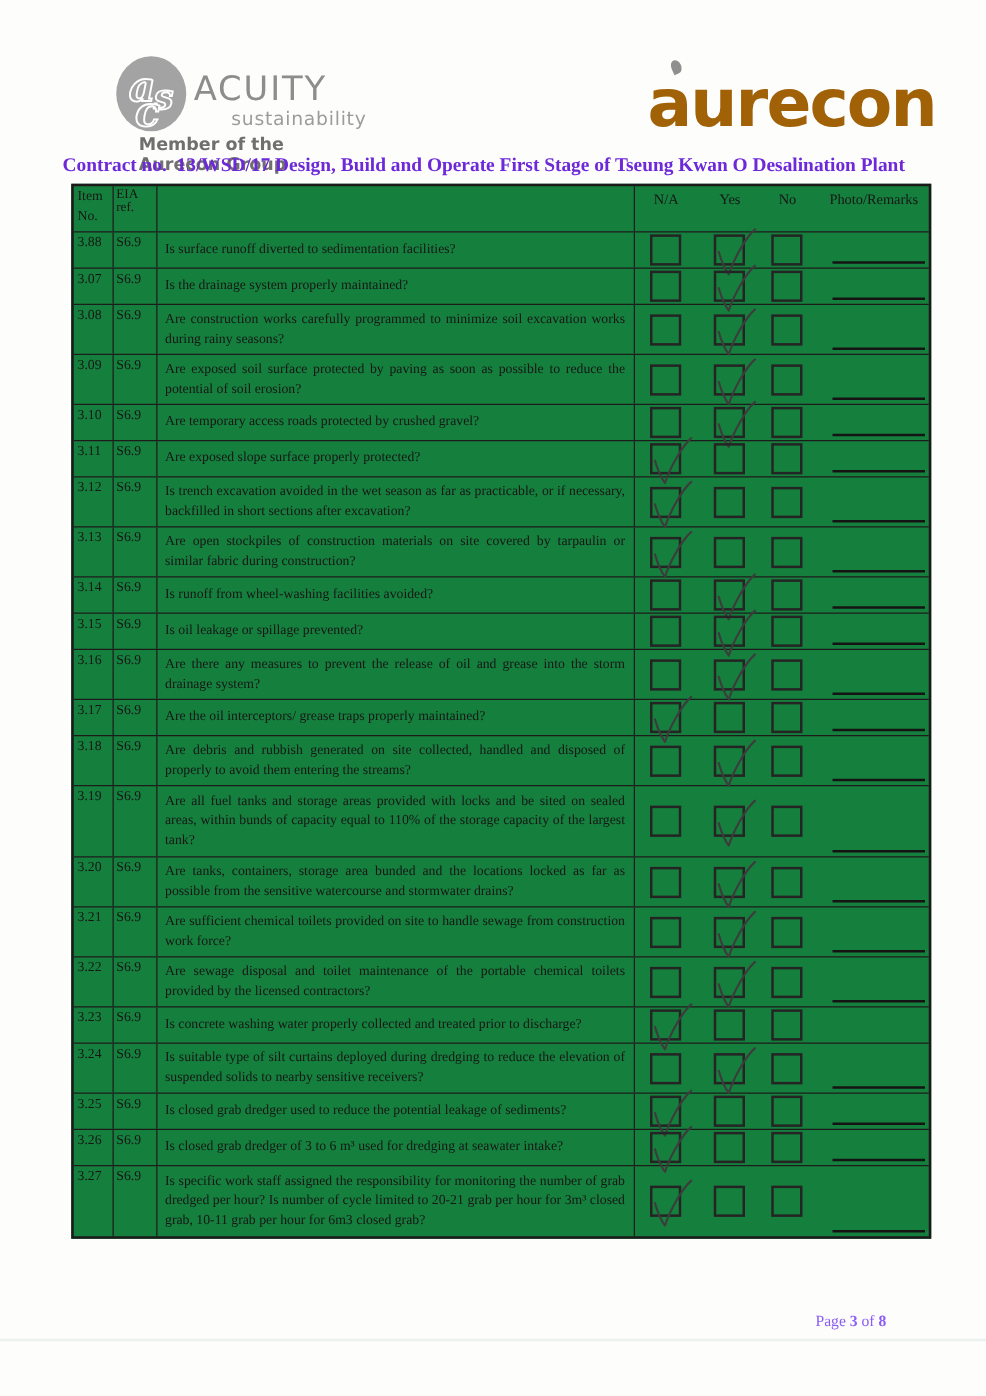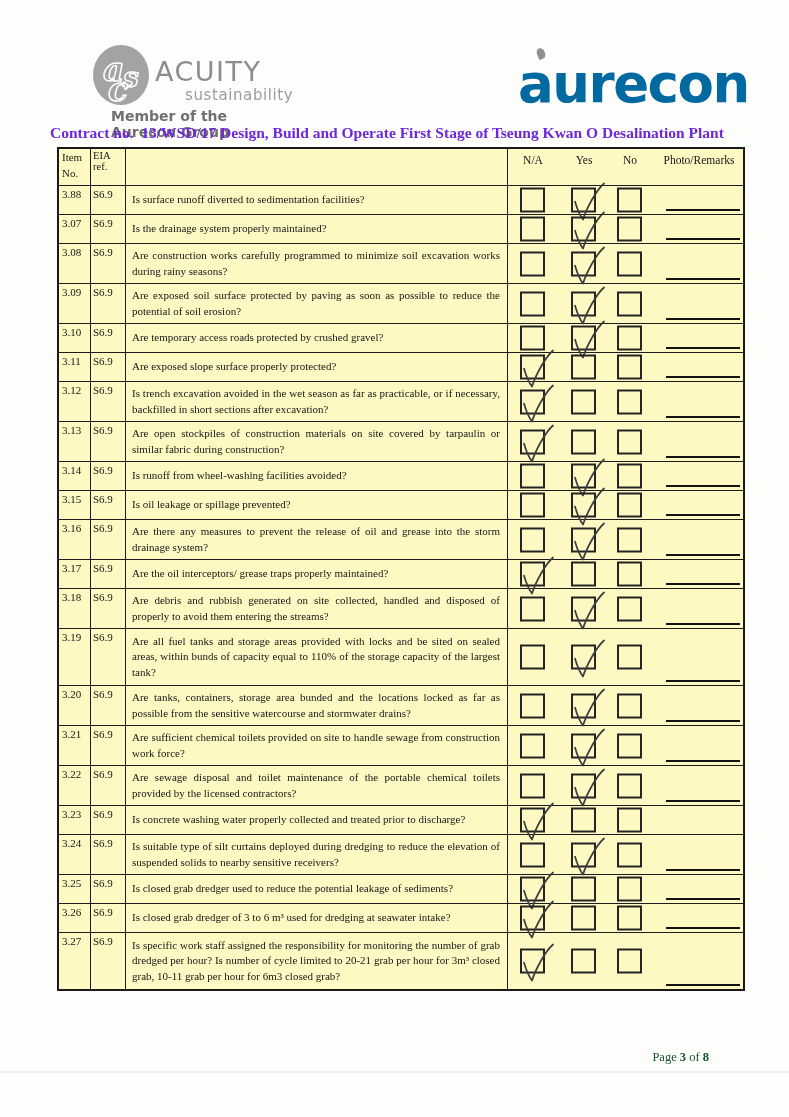--- a/index.html
+++ b/index.html
@@ -23,37 +23,37 @@
     letter-spacing:0.6px; color:#9c9c9c;
   }
   .acuity-tag {
     position:absolute; left:48px; top:68px;
     font-family:"DejaVu Sans", sans-serif; font-weight:700;
     font-size:14px; color:#6f6f6f;
   }
   .aurecon { position:absolute; left:518px; top:48px; height:64px; }
   .aurecon-text {
     font-family:"DejaVu Sans", sans-serif; font-weight:700;
-    font-size:53px; line-height:1; letter-spacing:-1.5px; color:#0369a1;
+    font-size:53px; line-height:1; letter-spacing:-1.5px; color:#a16207;
     margin-top:9px;
   }
   .aurecon-drop {
     position:absolute; left:19px; top:0px; width:8px; height:11px;
     background:#8f8f8f; border-radius:55% 55% 55% 0; transform:rotate(-24deg);
   }
   
   .doc-title {
     position:absolute; left:50px; top:124px; width:700px;
     text-align:left; font-weight:700; font-size:15.5px; color:#6d28d9;
     white-space:pre-wrap;
   }
   
   .checklist {
     position:absolute; left:57px; top:147px; width:688px;
-    border:2px solid #1a1a1a; background:#fef9c3;
+    border:2px solid #1a1a1a; background:#15803d;
   }
   .trow { display:flex; align-items:stretch; }
   .trow + .trow, #rows .trow { border-top:1.5px solid #1c1c1c; }
   .thead { height:36px; }
   .c-item { width:31px; flex:none; }
   .c-eia  { width:35px; flex:none; border-left:1.4px solid #1c1c1c; }
   .c-q    { flex:1 1 auto; border-left:1.4px solid #1c1c1c;justify-content:center; }
   .c-checks { width:236px; flex:none; border-left:1.6px solid #1c1c1c; position:relative; }
   .hcell { font-size:11px; }
   .h-item span { display:block; padding-left:3px; line-height:16px; }
@@ -74,21 +74,21 @@
   .box {
     position:absolute; top:50%; transform:translateY(-50%);
     width:25px; height:25px; border:2.2px solid #242424; background:transparent;
   }
   .b-na  { left:12px; }
   .b-yes { left:63px; }
   .b-no  { left:109px; }
   .tick { position:absolute; left:-4px; top:-8px; width:37px; height:41px; overflow:visible; }
   .remark-line { position:absolute; right:3px; bottom:3px; width:74px; height:2px; background:#141414; }
   
-  .page-num { position:absolute; right:80px; top:1050px; font-size:12.5px; color:#14532d; }
+  .page-num { position:absolute; right:80px; top:1050px; font-size:12.5px; color:#8b5cf6; }
   .page-num b { font-weight:700; }
   .scanline { position:absolute; left:0; top:1071px; width:100%; height:2px; background:#ecf1ef; }
 </style>
 </head>
 <body>
 
 <div class="sheet">
 
   <div class="acuity">
     <svg class="monogram" viewBox="0 0 58 62">

